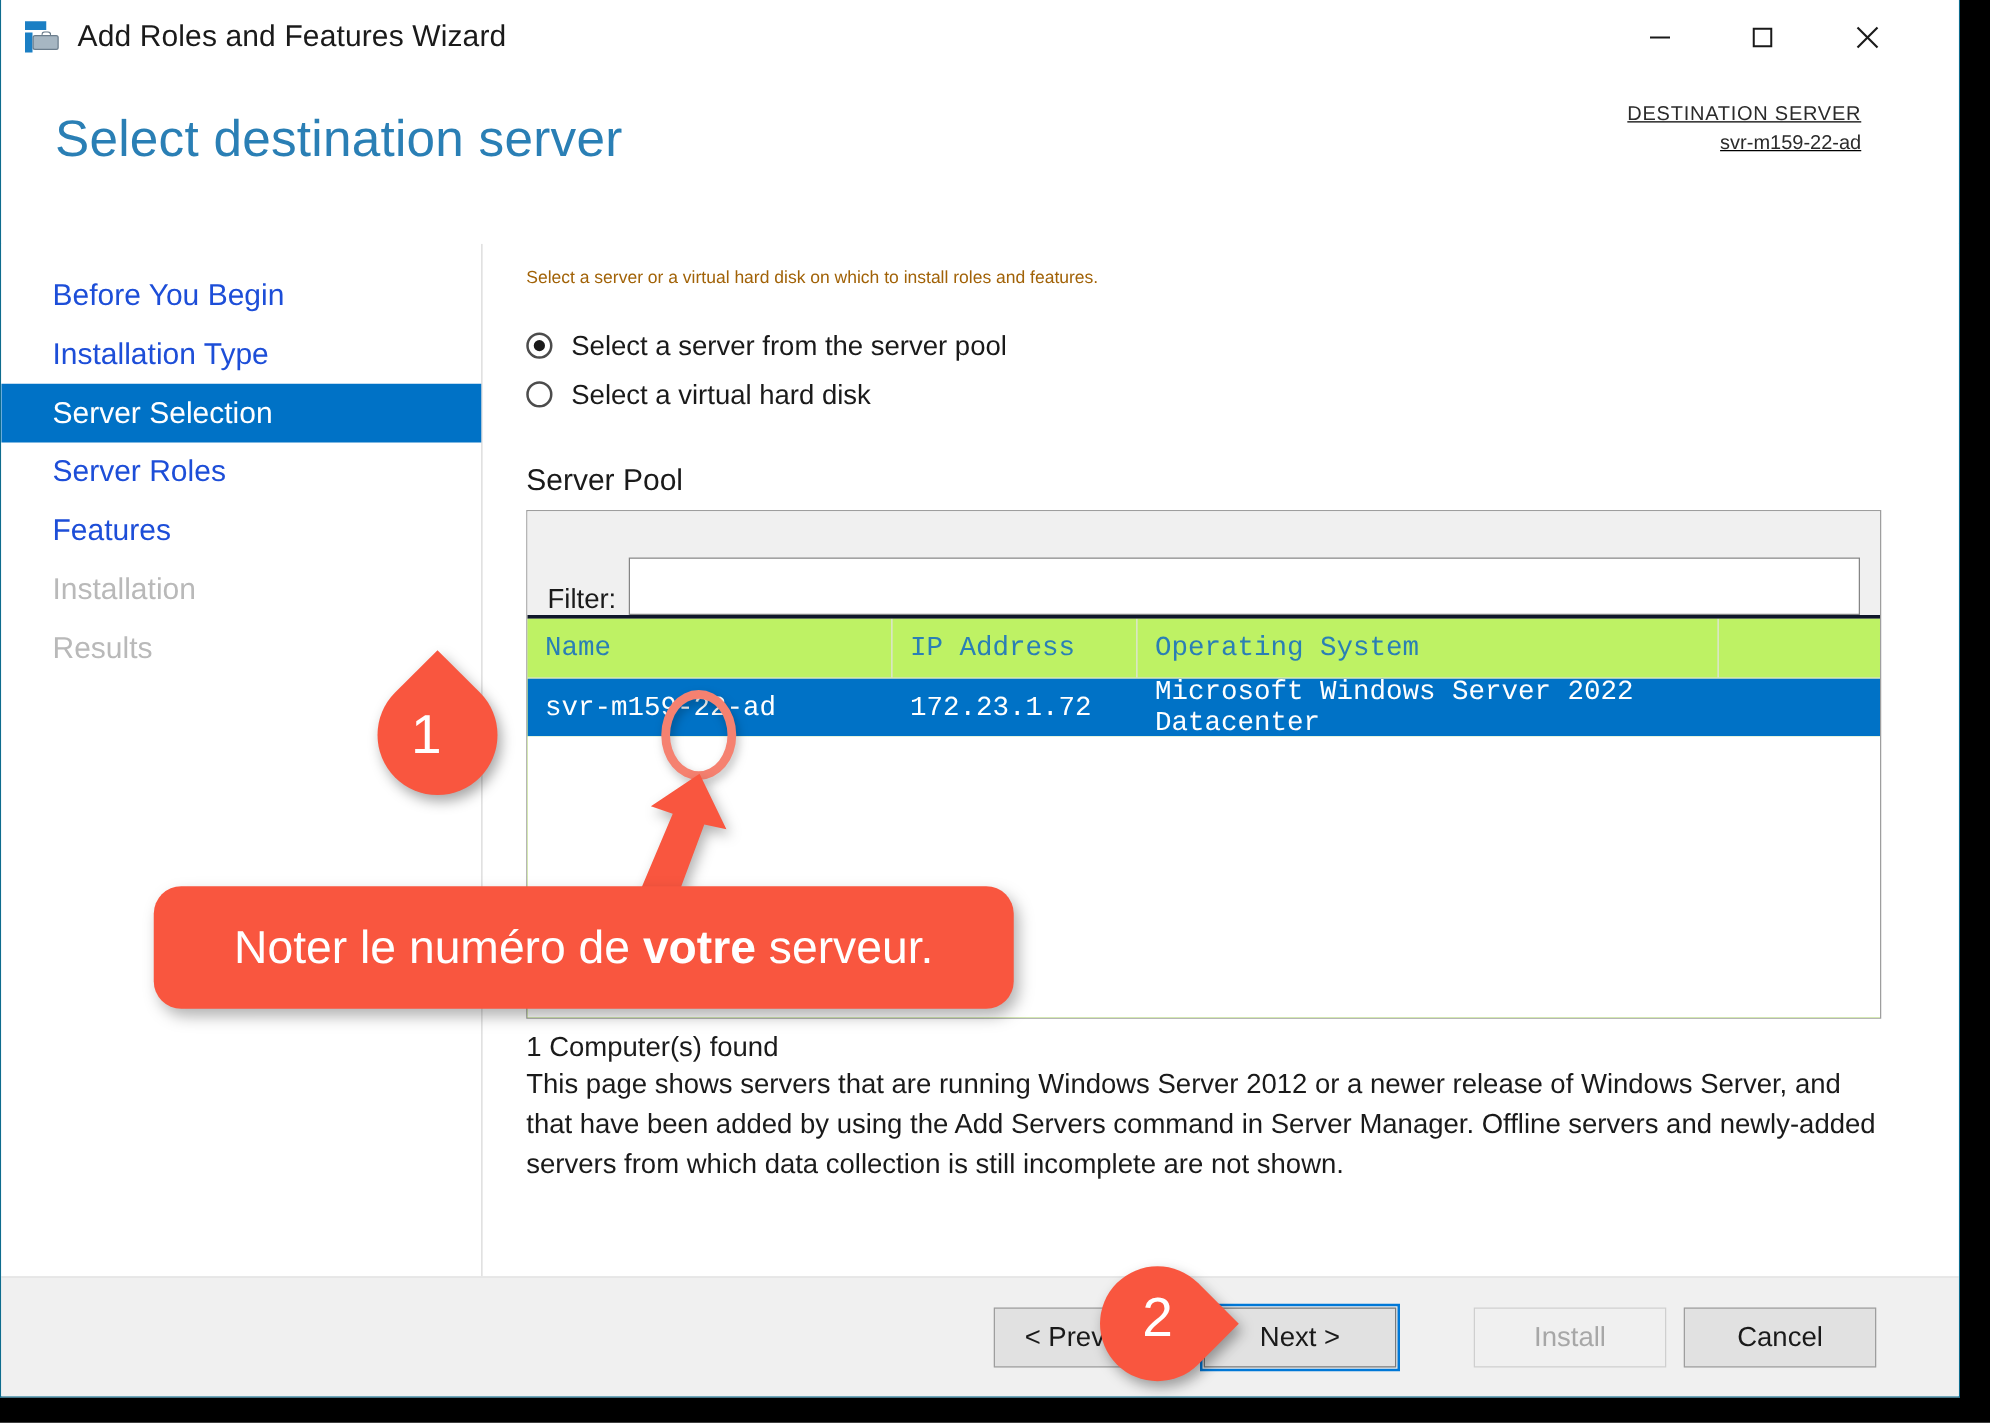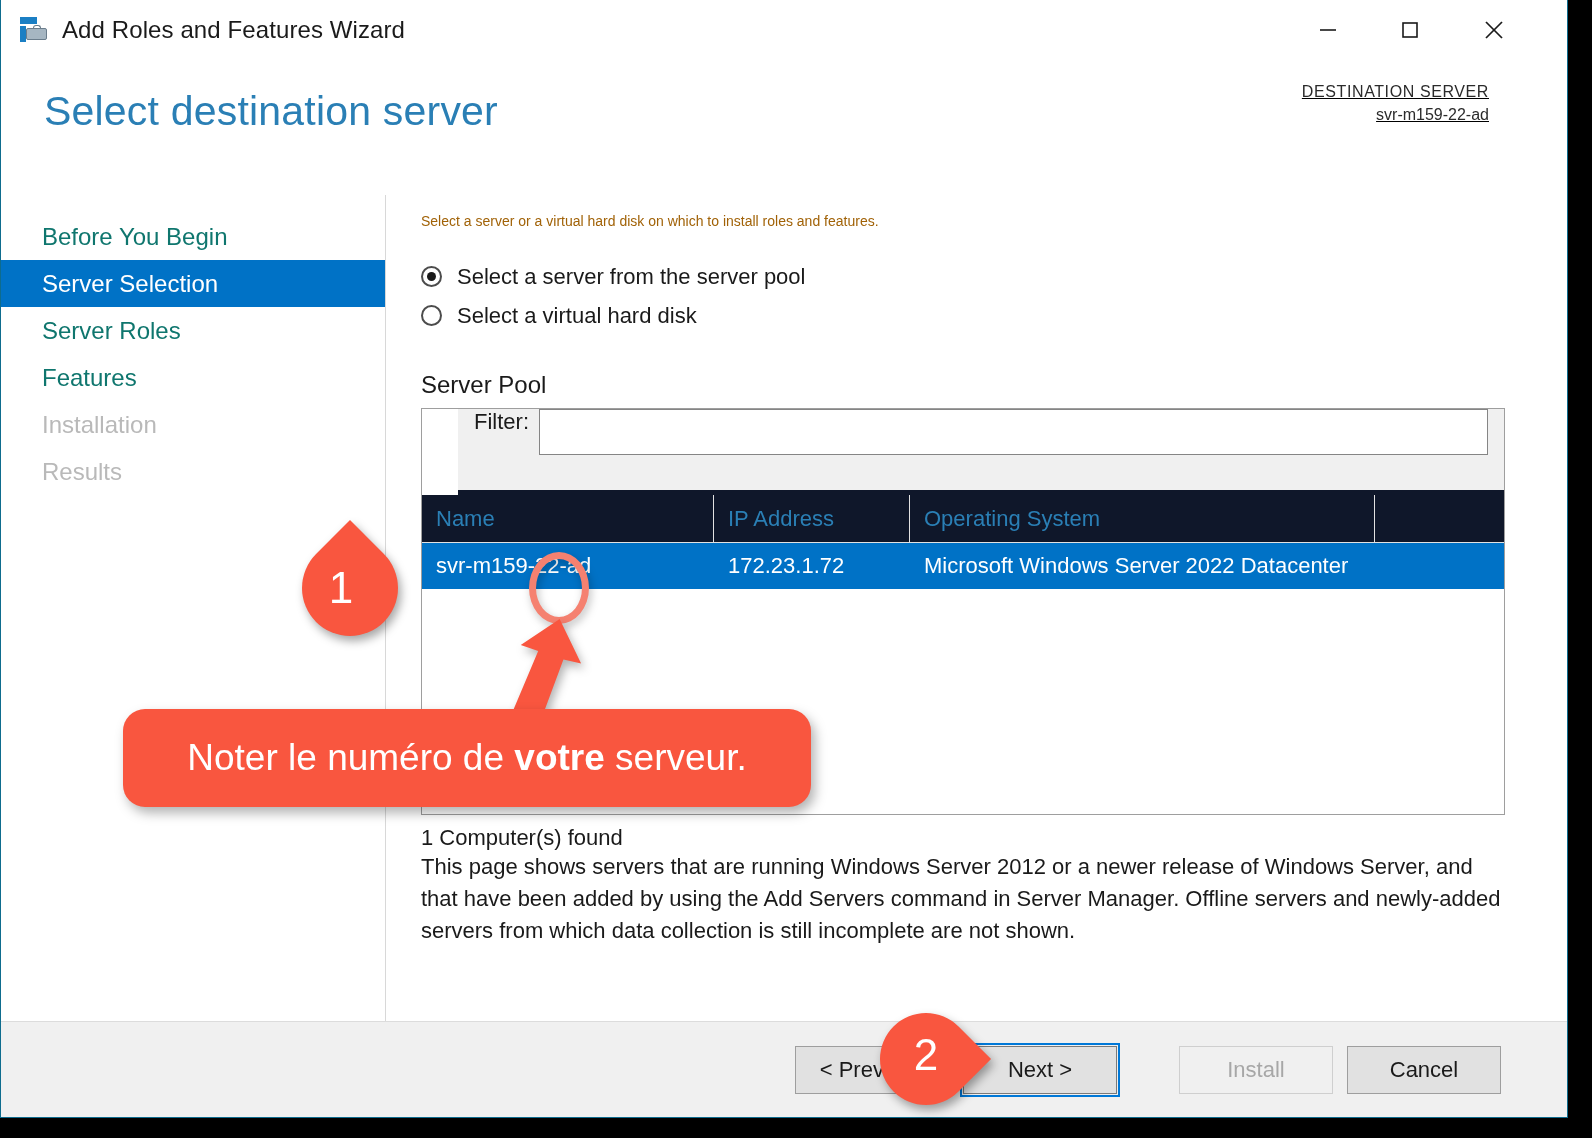--- a/index.html
+++ b/index.html
@@ -119,21 +119,21 @@
     flex: 0 0 385px;
     padding-top: 18px;
     border-right: 1px solid #d8d8d8;
   }
   .sidebar-item {
     height: 47px;
     display: flex;
     align-items: center;
     padding-left: 41px;
     font-size: 24px;
-    color: #0f766e;
+    color: #1d4ed8;
     cursor: default;
   }
   .sidebar-item.selected {
     background: #0072c6;
     color: #ffffff;
   }
   .sidebar-item.disabled {
     color: #b9b9b9;
   }
 
@@ -184,25 +184,24 @@
     margin-top: 9px;
     border: 1px solid #9e9e9e;
     background: #ffffff;
     height: 407px;
     display: flex;
     flex-direction: column;
   }
   #filter-bar {
     flex: 0 0 86px;
     background: #f0f0f0;
-    border-bottom: 5px solid #0f172a;
-    display: flex;
-    align-items: flex-start;
+    border-bottom: 3px solid #0f172a;
+    display: flex;
+    align-items: flex-end;
     padding: 0 16px;
-    margin-left: 36px;
   }
   #filter-label {
     font-size: 22px;
     color: #1a1a1a;
     margin-right: 10px;
   }
   #filter-input {
     flex: 1 1 auto;
     height: 46px;
     background: #ffffff;
@@ -211,22 +210,23 @@
     padding: 0 8px;
     font-family: "Liberation Sans", sans-serif;
     color: #1a1a1a;
     outline: none;
   }
 
   #server-table {
     flex: 1 1 auto;
     display: flex;
     flex-direction: column;
-    background: #0f172a;
+    background: #bef264;
     overflow: hidden;
+    font-family: Liberation Mono, monospace;
   }
   #table-header {
     flex: 0 0 48px;
     display: flex;
     border-bottom: 1px solid #e2e2e2;
   }
   .th {
     font-size: 22px;
     color: #2a7fb5;
     display: flex;
@@ -426,20 +426,23 @@
       <div id="destination-server-label">DESTINATION SERVER</div>
       <div id="destination-server-value">svr-m159-22-ad</div>
     </div>
   </div>
 
   <div id="wizard-body">
 
     <div id="sidebar">
       <div class="sidebar-item">
         <span>Before You Begin</span>
+      </div>
+      <div class="sidebar-item">
+        <span>Installation Type</span>
       </div>
       <div class="sidebar-item selected">
         <span>Server Selection</span>
       </div>
       <div class="sidebar-item">
         <span>Server Roles</span>
       </div>
       <div class="sidebar-item">
         <span>Features</span>
       </div>

